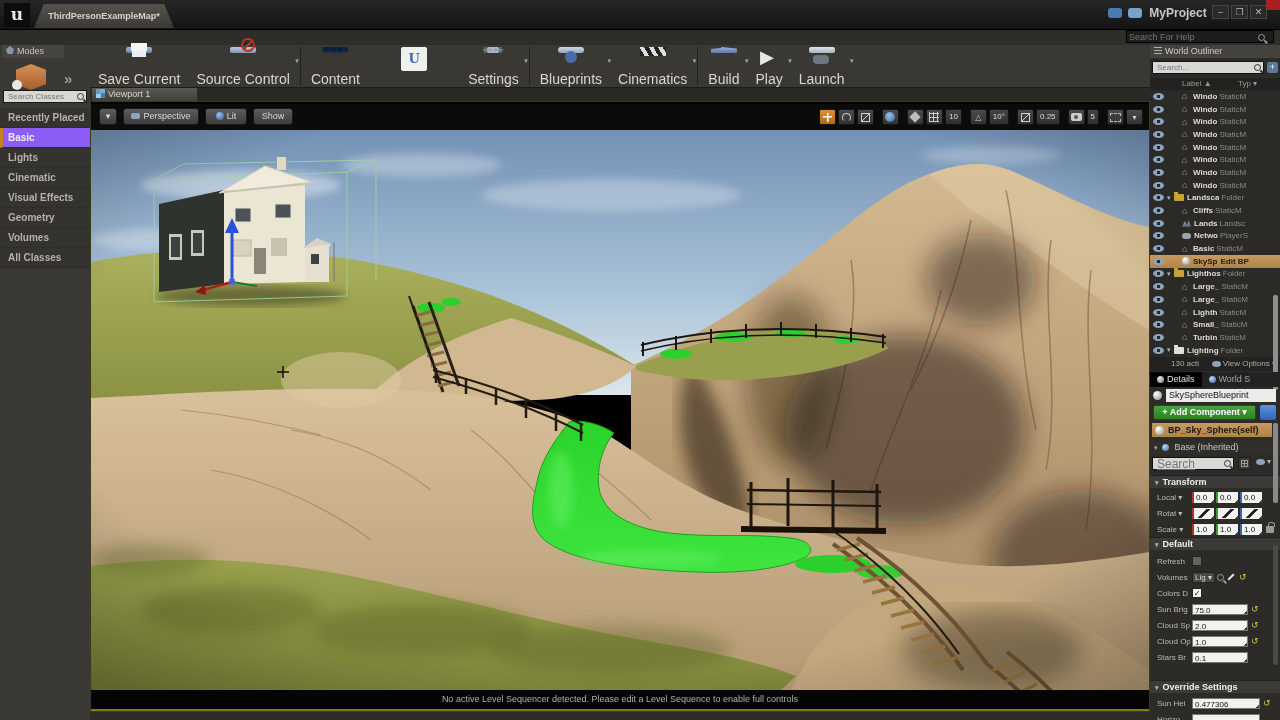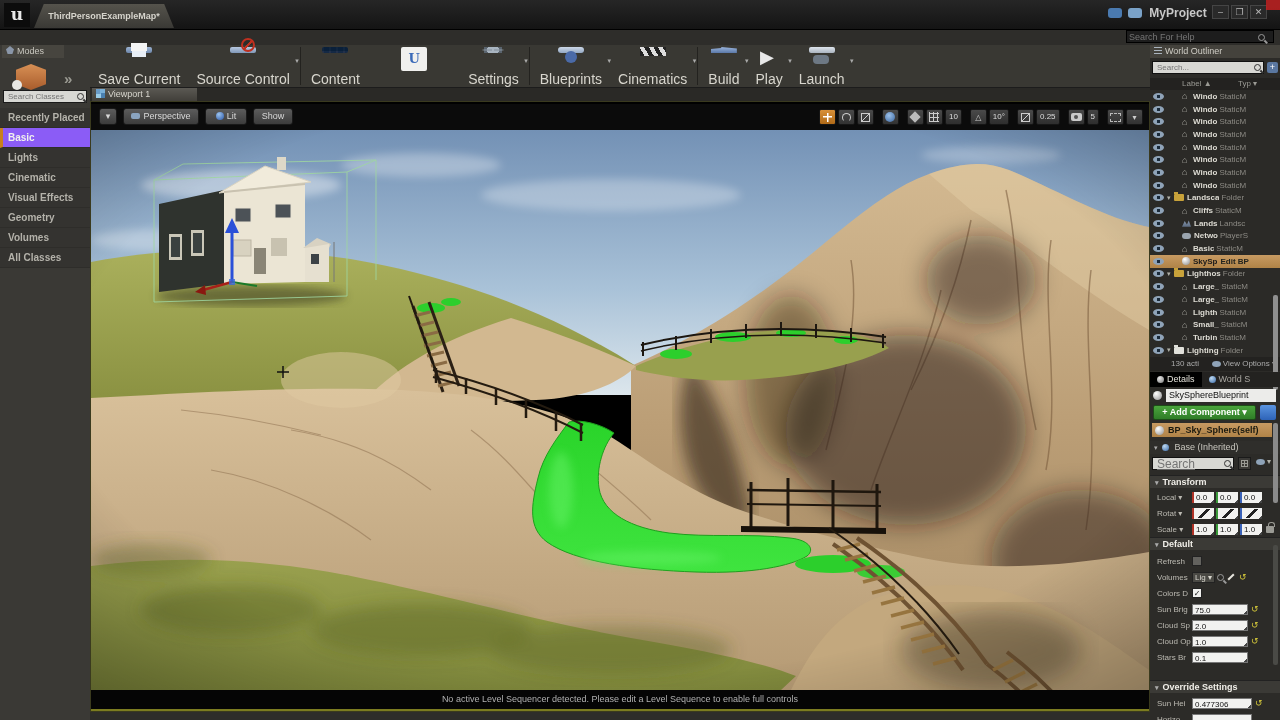--- a/index.html
+++ b/index.html
@@ -170,21 +170,21 @@
   .sec-header{position:absolute;left:0;width:130px;height:13px;background:#3b3a36;color:#f0eee8;font-weight:bold;font-size:9px;line-height:13px;padding-left:5px;border-top:1px solid #222;}
   #sec-transform{top:430px;} #sec-default{top:492px;} #sec-override{top:635px;}
   .prop-row{position:absolute;left:0;width:130px;height:16px;display:flex;align-items:center;}
   .prop-label{width:42px;padding-left:7px;font-size:8px;color:#bcbab2;white-space:nowrap;overflow:hidden;flex:none;}
   .val-box{height:11px;background:#f2f2f0;color:#111;font-size:8px;line-height:11px;padding:0 2px;position:relative;margin-right:2px;
     background-image:linear-gradient(315deg,#444 0 2.5px,transparent 2.5px);}
   .val-box.vx{border-left:2px solid #b03226;width:22px;}
   .val-box.vy{border-left:2px solid #3a9a3a;width:22px;}
   .val-box.vz{border-left:2px solid #3a62b8;width:22px;}
   .val-box.wide{width:56px;border:1px solid #777;}
-  .val-box.xwide{width:60px;border:1px solid #777;}
+  .val-box.xwide{width:68px;border:1px solid #777;}
   .spin-diag{position:absolute;inset:1px;background:linear-gradient(135deg,transparent 42%,#222 42%,#222 58%,transparent 58%);}
   .reset-arrow{color:#d8cc3a;font-size:9px;margin-left:1px;}
   .lock{width:8px;height:7px;background:#9a9a94;border-radius:1px;position:relative;margin-left:2px;}
   .lock::before{content:"";position:absolute;left:1.5px;top:-4px;width:5px;height:4px;border:1.5px solid #9a9a94;border-bottom:none;border-radius:3px 3px 0 0;}
   .checkbox{width:10px;height:10px;border:1px solid #222;background:#63625e;}
   .checkbox.checked{background:#f0f0ee;color:#111;font-size:8px;line-height:9px;text-align:center;}
   .dd-box{height:11px;background:#4a4944;border:1px solid #222;color:#d8d6ce;font-size:8px;line-height:10px;padding:0 2px;margin-right:2px;}
   .pen-icon{width:8px;height:2px;background:#e8e6de;transform:rotate(-45deg);margin:0 3px;}
   #dt-scroll{left:123px;top:378px;width:5px;height:80px;background:#8a8a8a;border-radius:2px;}
   #dt-scroll2{left:123px;top:500px;width:5px;height:120px;background:#4a4a46;border-radius:2px;}

